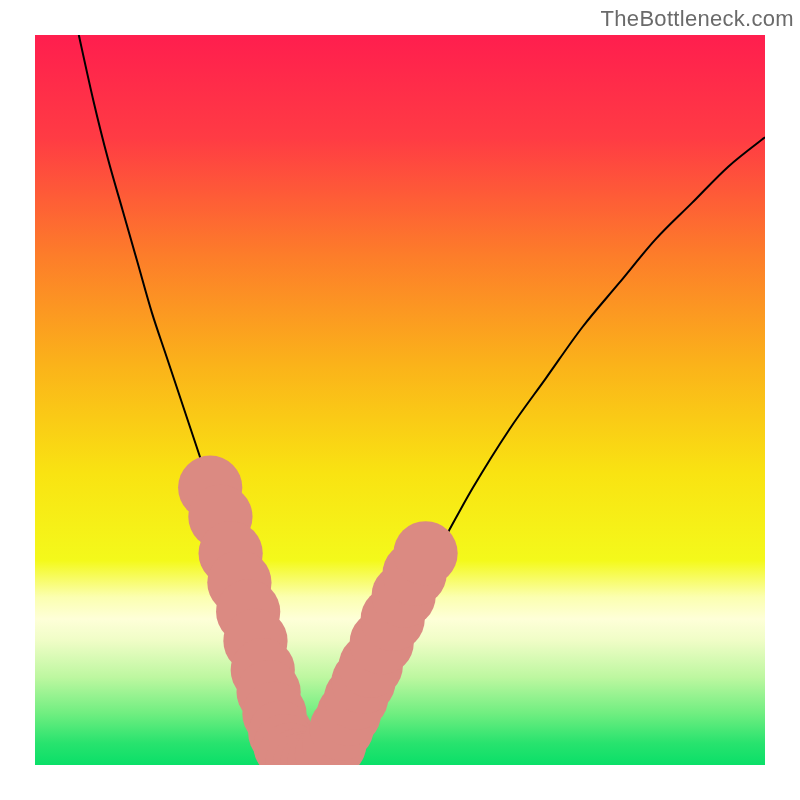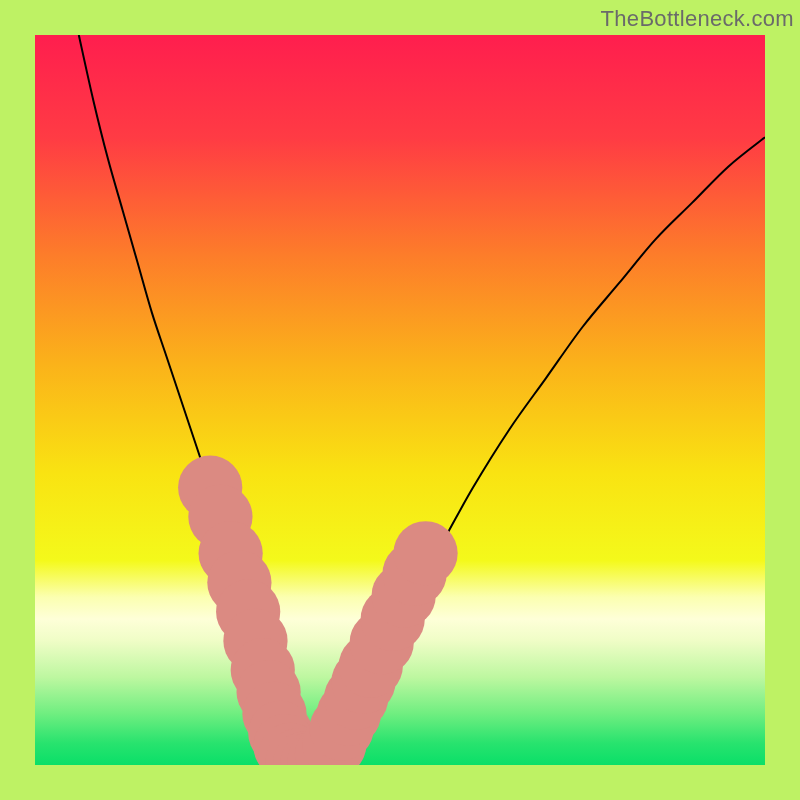--- a/index.html
+++ b/index.html
@@ -10,21 +10,21 @@
     background: #000;
     overflow: hidden;
     font-family: Arial, Helvetica, sans-serif;
   }
   .frame {
     position: absolute;
     top: 0;
     left: 0;
     width: 800px;
     height: 800px;
-    background: #bef264;
+    background: #ffffff;
   }
   .plot {
     position: absolute;
     top: 35px;
     left: 35px;
     width: 730px;
     height: 730px;
     overflow: hidden;
   }
   .watermark {

